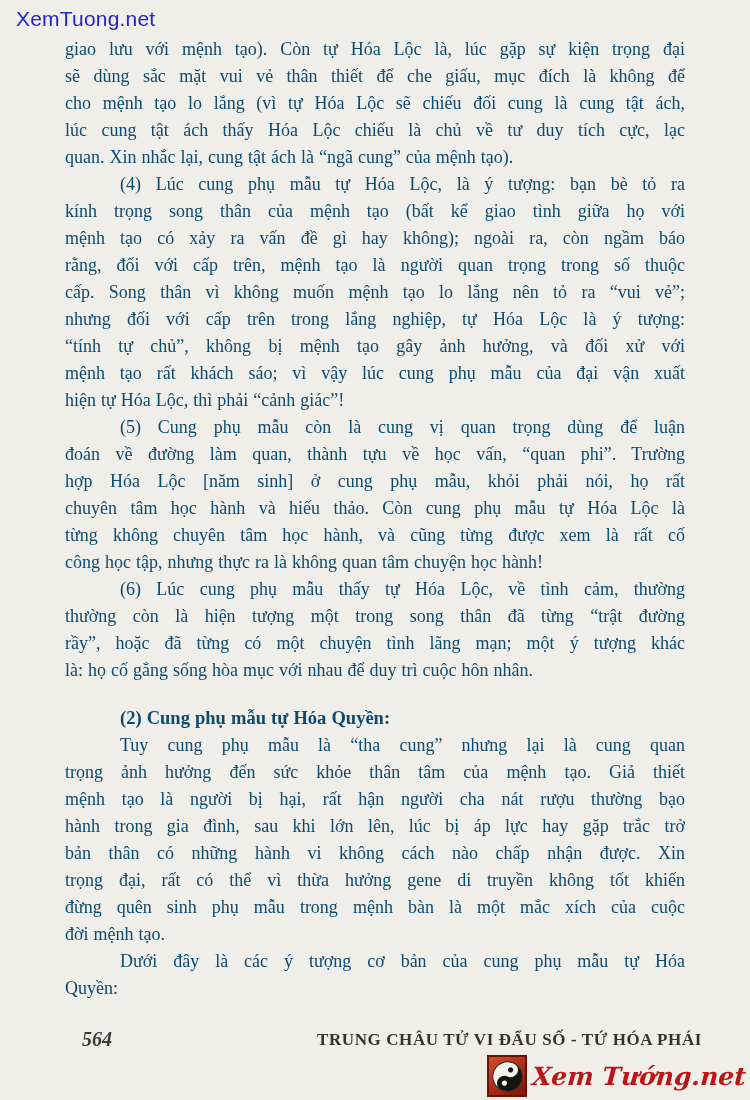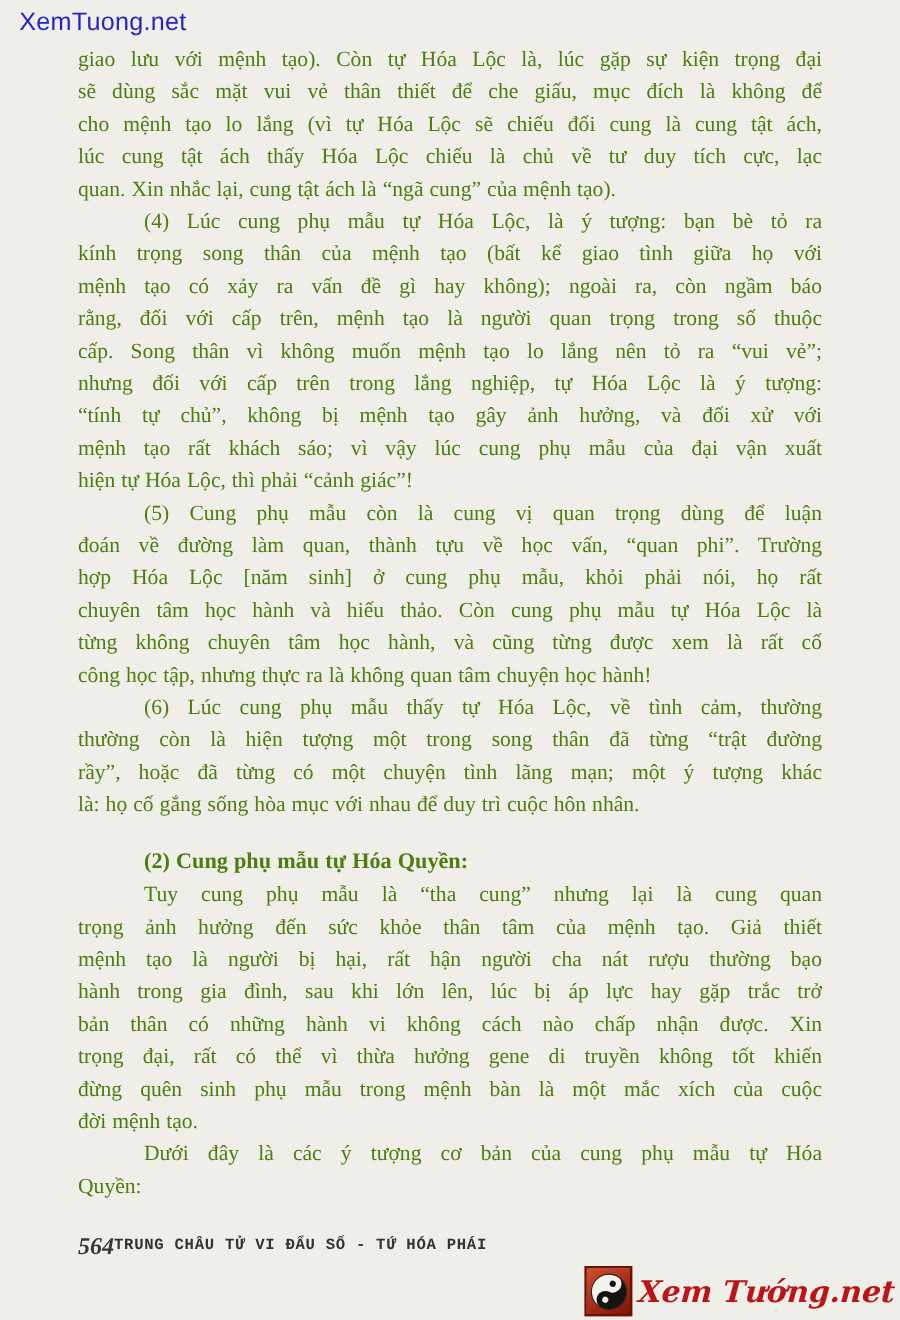--- a/index.html
+++ b/index.html
@@ -27,31 +27,31 @@
     line-height:27px;height:27px;
     text-align:justify;text-align-last:justify;
     overflow:hidden;
     word-spacing:0.5px;
   }
   .line.last{text-align-last:left;}
   .line.indent{text-indent:55px;}
   .para.heading{margin-top:21px;}
   .para.heading .line{font-weight:bold;text-align-last:left;font-size:18.5px;}
   .footer{
-    position:absolute;left:65px;top:1028px;width:620px;
-    display:flex;align-items:flex-start;
+    position:absolute;left:82px;top:1028px;width:620px;
+    display:flex;justify-content:space-between;align-items:flex-start;
     color:#35332f;
   }
   .pagenum{
     font-style:italic;font-weight:bold;font-size:20px;
     color:#3a3835;
   }
   .runtitle{
-    font-weight:bold;font-size:13px;letter-spacing:0.6px;
-    margin-top:2px;color:#35332f;font-family:Liberation Mono, monospace;
+    font-weight:bold;font-size:17px;letter-spacing:0.6px;
+    margin-top:2px;color:#35332f;
   }
   .logo{
     position:absolute;right:4px;bottom:3px;
     display:flex;align-items:center;gap:5px;
   }
   .logo-square{
     width:40px;height:42px;flex:none;
     background:linear-gradient(145deg,#d14f2d 0%,#b1301a 45%,#7c1408 100%);
     border:2px solid #6a1106;
     box-sizing:border-box;
@@ -66,21 +66,21 @@
     transform:skewX(-4deg);
   }
 </style>
 </head>
 <body>
 
 <div class="page" style="background: rgb(240, 238, 233);">
 
   <div class="watermark" style="color: rgb(36, 36, 200);">XemTuong.net</div>
 
-  <div class="textblock" id="textblock" style="color: #4d7c0f;">
+  <div class="textblock" id="textblock" style="color: #0c4a6e;">
       <div class="para">
         <div class="line">giao lưu với mệnh tạo). Còn tự Hóa Lộc là, lúc gặp sự kiện trọng đại</div>
         <div class="line">sẽ dùng sắc mặt vui vẻ thân thiết để che giấu, mục đích là không để</div>
         <div class="line">cho mệnh tạo lo lắng (vì tự Hóa Lộc sẽ chiếu đối cung là cung tật ách,</div>
         <div class="line">lúc cung tật ách thấy Hóa Lộc chiếu là chủ về tư duy tích cực, lạc</div>
         <div class="line last">quan. Xin nhắc lại, cung tật ách là “ngã cung” của mệnh tạo).</div>
       </div>
       <div class="para">
         <div class="line indent">(4) Lúc cung phụ mẫu tự Hóa Lộc, là ý tượng: bạn bè tỏ ra</div>
         <div class="line">kính trọng song thân của mệnh tạo (bất kể giao tình giữa họ với</div>

